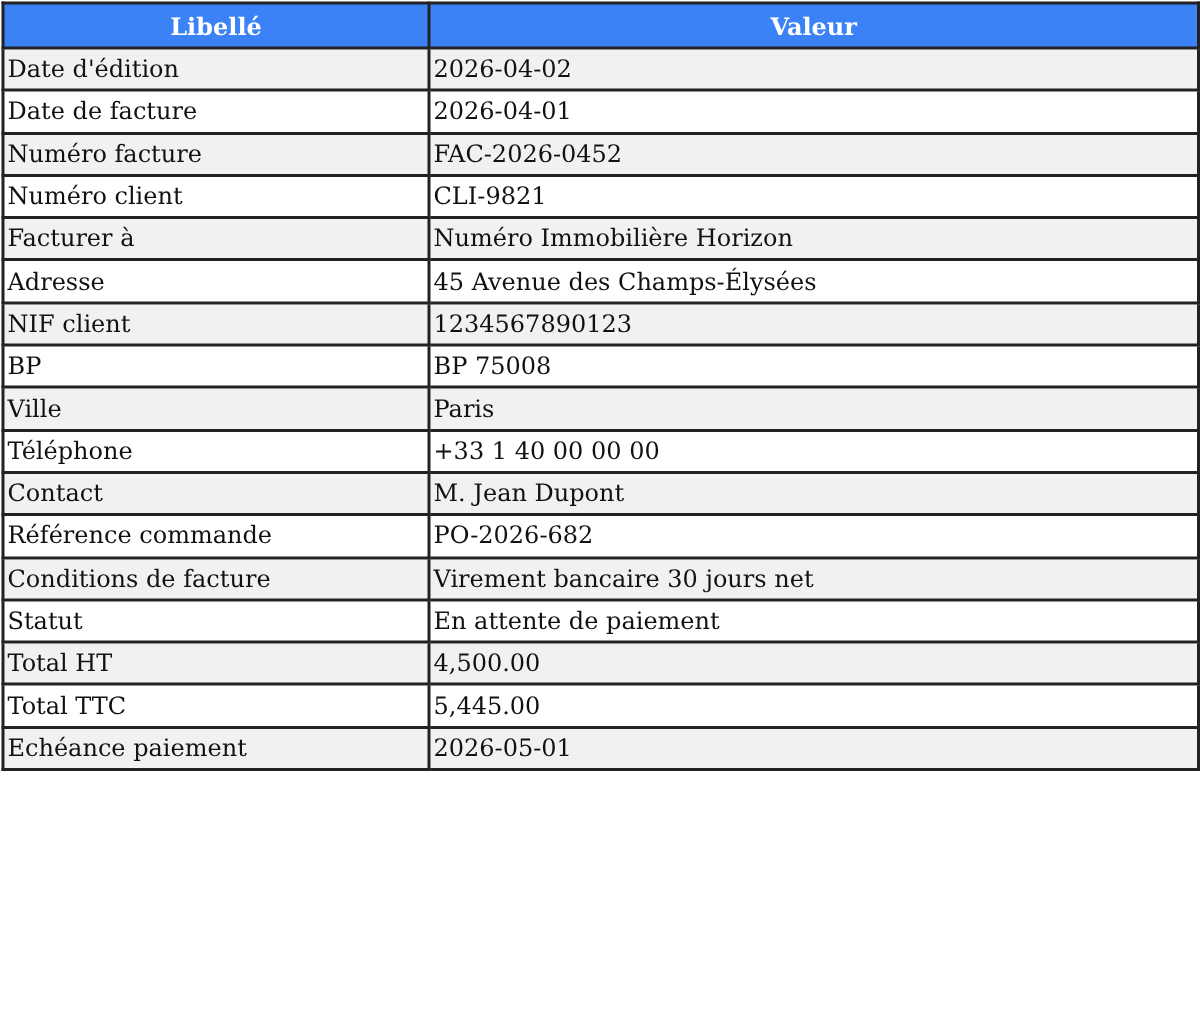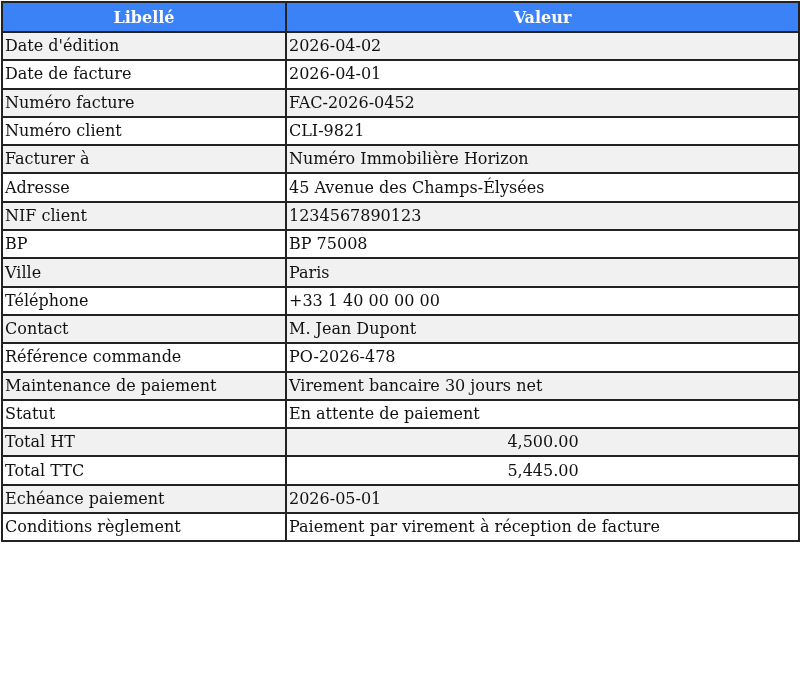--- a/index.html
+++ b/index.html
@@ -28,21 +28,21 @@
     height: 26.3px;
     border: 2px solid #222;
     padding: 0 0 0 2px;
     white-space: nowrap;
     overflow: hidden;
     line-height: 24px;
     margin-top: 21px;
   }
   table.kv tbody tr:nth-child(odd) td { background: #f1f1f1; }
   table.kv tbody tr:nth-child(even) td { background: #ffffff; }
-  td.num { text-align: center; padding-right: 1px !important; }
+  td.num { text-align: left; padding-right: 1px !important; }
 </style>
 </head>
 <body>
 
 <table class="kv">
   <colgroup>
       <col class="c1">
       <col class="c2">
     </colgroup>
   <thead>
@@ -91,40 +91,36 @@
       <tr>
         <td>Téléphone</td>
         <td>+33 1 40 00 00 00</td>
       </tr>
       <tr>
         <td>Contact</td>
         <td>M. Jean Dupont</td>
       </tr>
       <tr>
         <td>Référence commande</td>
-        <td>PO-2026-478</td>
+        <td>PO-2026-682</td>
       </tr>
       <tr>
-        <td>Maintenance de paiement</td>
+        <td>Conditions de facture</td>
         <td>Virement bancaire 30 jours net</td>
       </tr>
       <tr>
         <td>Statut</td>
         <td>En attente de paiement</td>
       </tr>
       <tr>
         <td>Total HT</td>
         <td class="num">4,500.00</td>
       </tr>
       <tr>
         <td>Total TTC</td>
         <td class="num">5,445.00</td>
       </tr>
       <tr>
         <td>Echéance paiement</td>
         <td>2026-05-01</td>
       </tr>
-      <tr>
-        <td>Conditions règlement</td>
-        <td>Paiement par virement à réception de facture</td>
-      </tr>
     </tbody>
 </table>
 
 </body></html>

